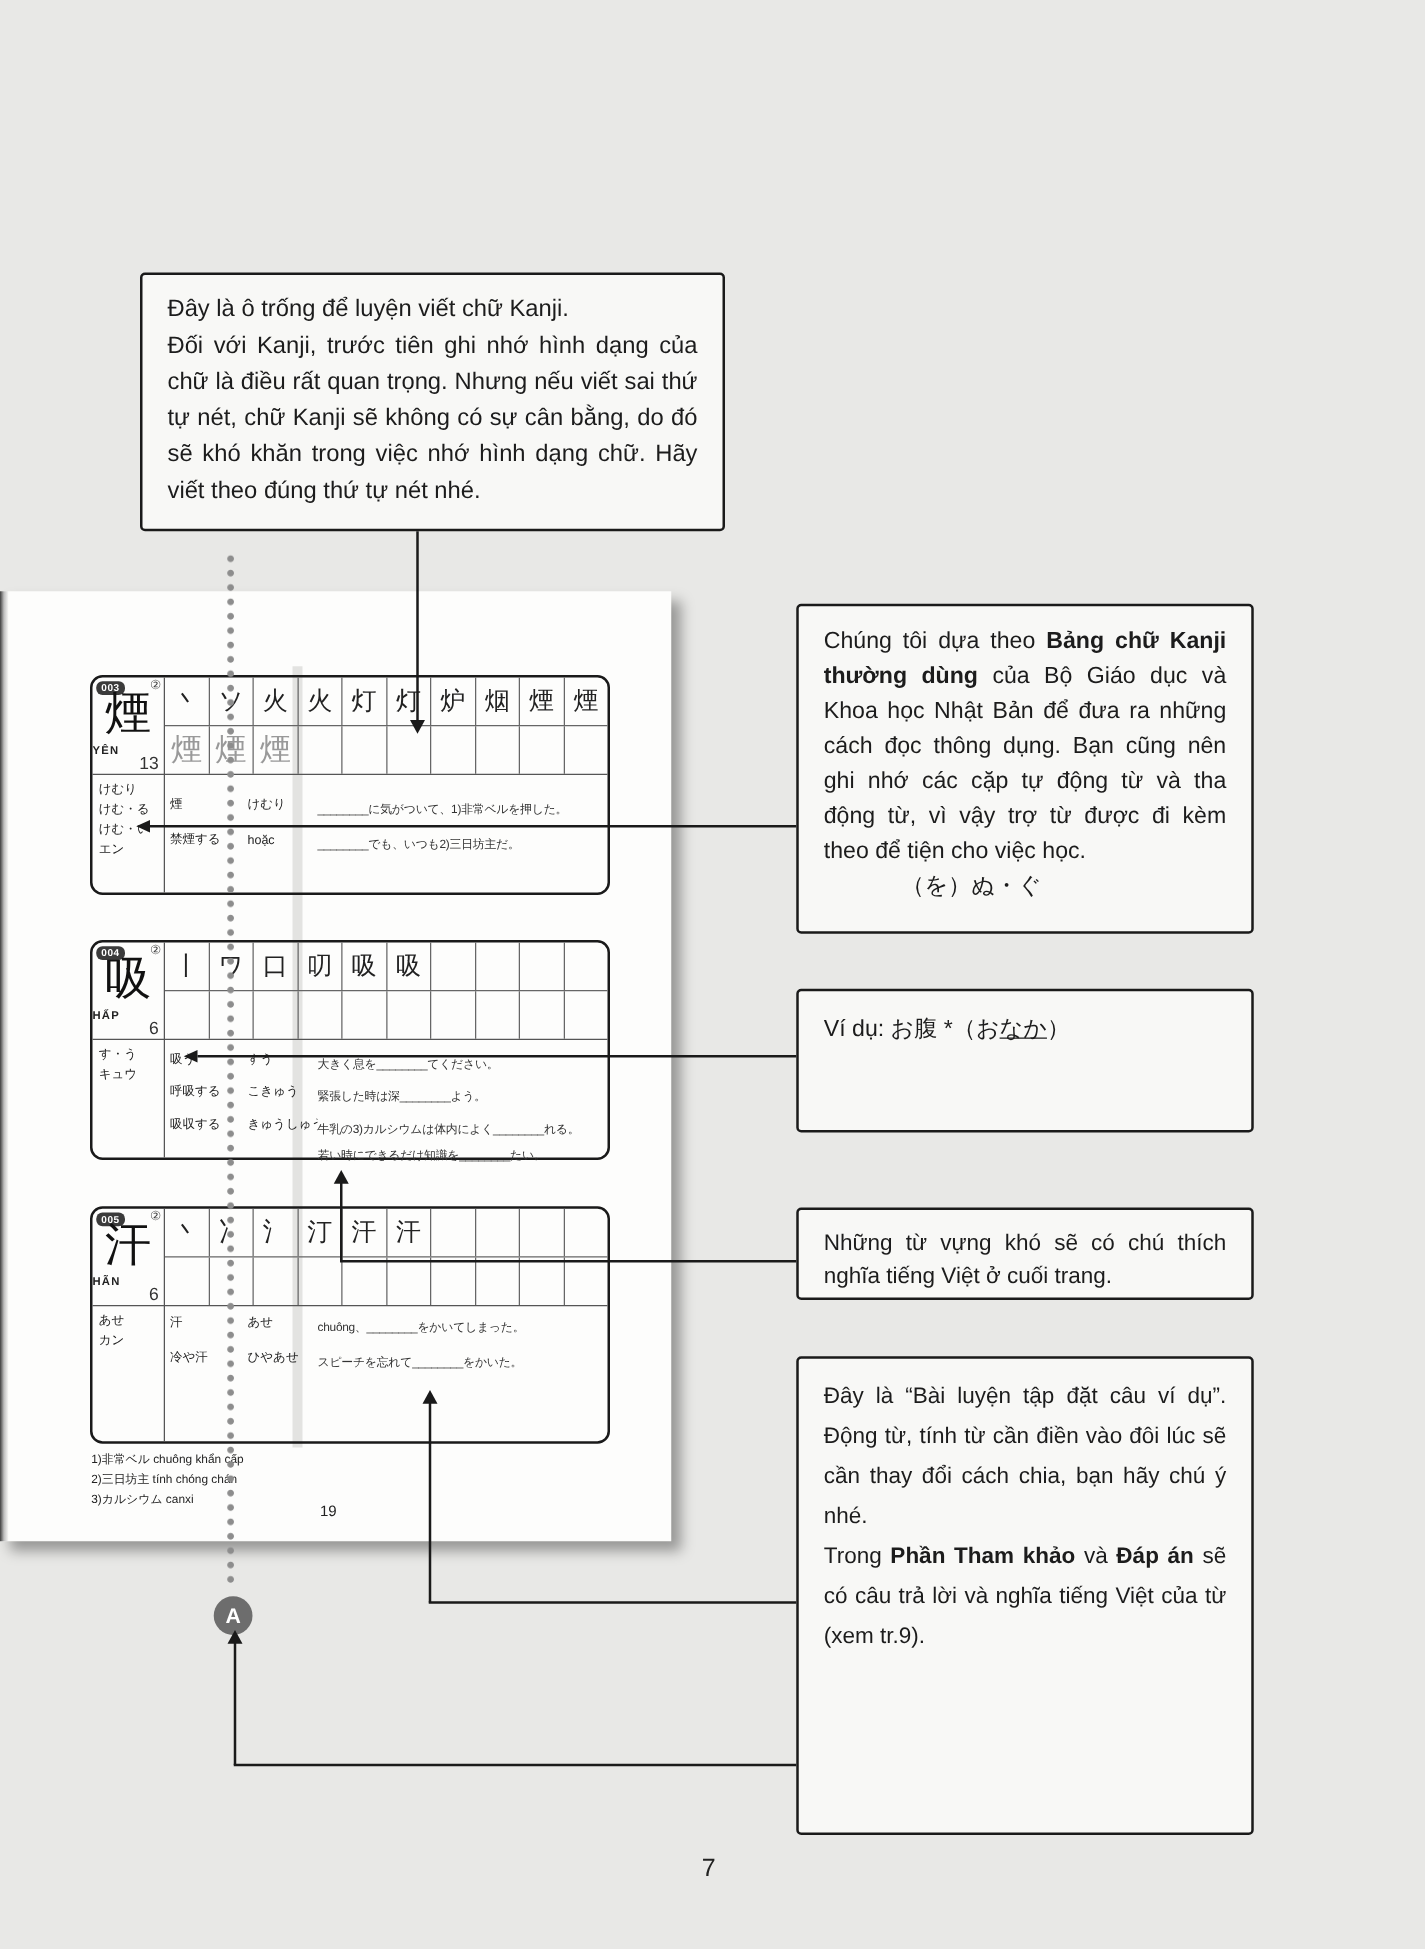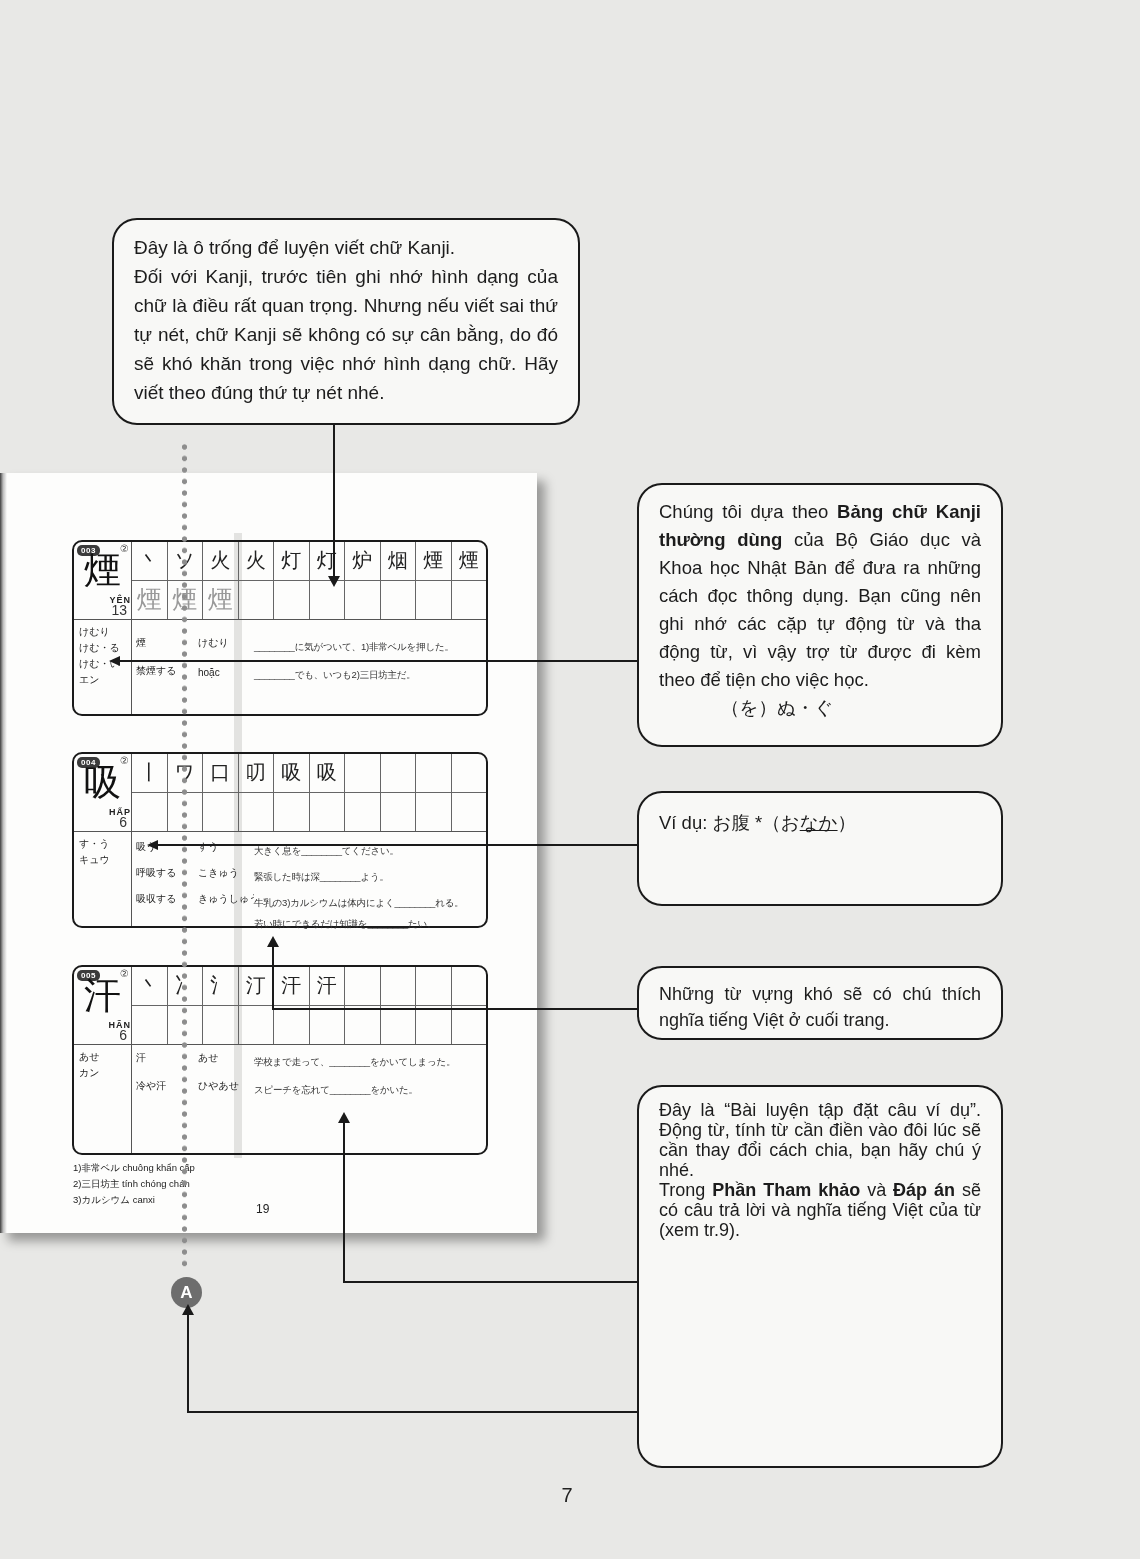--- a/index.html
+++ b/index.html
@@ -5,28 +5,28 @@
   html,body{margin:0;padding:0;}
   body{
     width:1140px;height:1559px;position:relative;overflow:hidden;
     background:#e8e8e6;
     font-family:"Liberation Sans","DejaVu Sans",sans-serif;
     color:#1c1c1c;
   }
   
   .callout{
     position:absolute;box-sizing:border-box;
-    background:#f8f8f6;border:2.5px solid #1a1a1a;border-radius:25px;
+    background:#f8f8f6;border:2.5px solid #1a1a1a;border-radius:4px;
     padding:13px 20px;text-align:justify;color:#1c1c1c;
   }
   #co-top{left:112px;top:218px;width:468px;height:207px;font-size:19px;line-height:29px;}
   #co1{left:637px;top:483px;width:366px;height:264px;font-size:18.5px;line-height:28px;}
   #co2{left:637px;top:791px;width:366px;height:115px;font-size:18.5px;line-height:27px;padding-top:16px;}
   #co3{left:637px;top:966px;width:366px;height:74px;font-size:18px;line-height:26px;}
-  #co4{left:637px;top:1085px;width:366px;height:383px;font-size:18px;line-height:20px;}
+  #co4{left:637px;top:1085px;width:366px;height:383px;font-size:18px;line-height:32px;}
   .b{font-weight:bold;}
   .u{text-decoration:underline;}
   .exline{text-align:left;}
   .exline2{text-align:left;padding-left:62px;}
   .amini{
     display:inline-flex;width:19px;height:19px;border-radius:50%;
     background:#1a1a1a;color:#fff;font-size:12px;font-weight:bold;
     align-items:center;justify-content:center;vertical-align:-3px;
   }
   
@@ -45,21 +45,21 @@
   .vline{position:absolute;left:57px;top:0;width:1px;height:100%;background:#555;}
   .hline{position:absolute;left:0;top:77px;width:100%;height:1px;background:#555;}
   .kcell{position:absolute;left:0;top:0;width:57px;height:77px;}
   .badge{
     position:absolute;left:3px;top:3px;background:#3b3b3b;color:#fff;
     font-size:8px;font-weight:bold;letter-spacing:0.5px;border-radius:5px;padding:1px 4px;
   }
   .lvl{position:absolute;right:2px;top:1px;font-size:10px;color:#444;}
   .bigk{position:absolute;left:0;right:0;top:9px;text-align:center;font-size:37px;line-height:40px;color:#111;
         font-family:"DejaVu Sans",sans-serif;}
-  .hv{position:absolute;left:0;right:0;top:53px;text-align:right;font-size:9px;font-weight:bold;letter-spacing:1px;color:#222;}
+  .hv{position:absolute;left:0;right:0;top:53px;text-align:left;font-size:9px;font-weight:bold;letter-spacing:1px;color:#222;}
   .scount{position:absolute;right:4px;bottom:1px;font-size:14px;color:#333;}
   .cells{position:absolute;left:58px;top:0;right:0;height:77px;display:flex;flex-direction:column;}
   .srow{display:flex;height:38px;}
   .srow.r2{height:39px;border-top:1px solid #666;}
   .scell{
     flex:1;border-right:1px solid #666;display:flex;align-items:center;justify-content:center;
     font-size:20px;color:#222;font-family:"DejaVu Sans",sans-serif;overflow:hidden;
   }
   .scell:last-child{border-right:none;}
   .srow.r2 .scell{font-size:25px;color:#999;}
@@ -236,21 +236,21 @@
         <div class="scell"></div>
       </div>
     </div>
     <div class="vline"></div>
     <div class="hline"></div>
     <div class="readings">
       <div>あせ</div>
       <div>カン</div>
     </div>
     <div class="vrow" style="top:84px">
-      <span class="vw">汗</span><span class="vk">あせ</span><span class="vs">学校まで走って、________をかいてしまった。</span>
+      <span class="vw">汗</span><span class="vk">あせ</span><span class="vs">chuông、________をかいてしまった。</span>
     </div>
     <div class="vrow" style="top:112px">
       <span class="vw">冷や汗</span><span class="vk">ひやあせ</span><span class="vs">スピーチを忘れて________をかいた。</span>
     </div>
   </div>
 
   <div class="footnotes">
     <div>1)非常ベル chuông khẩn cấp</div>
     <div>2)三日坊主 tính chóng chán</div>
     <div>3)カルシウム canxi</div>

